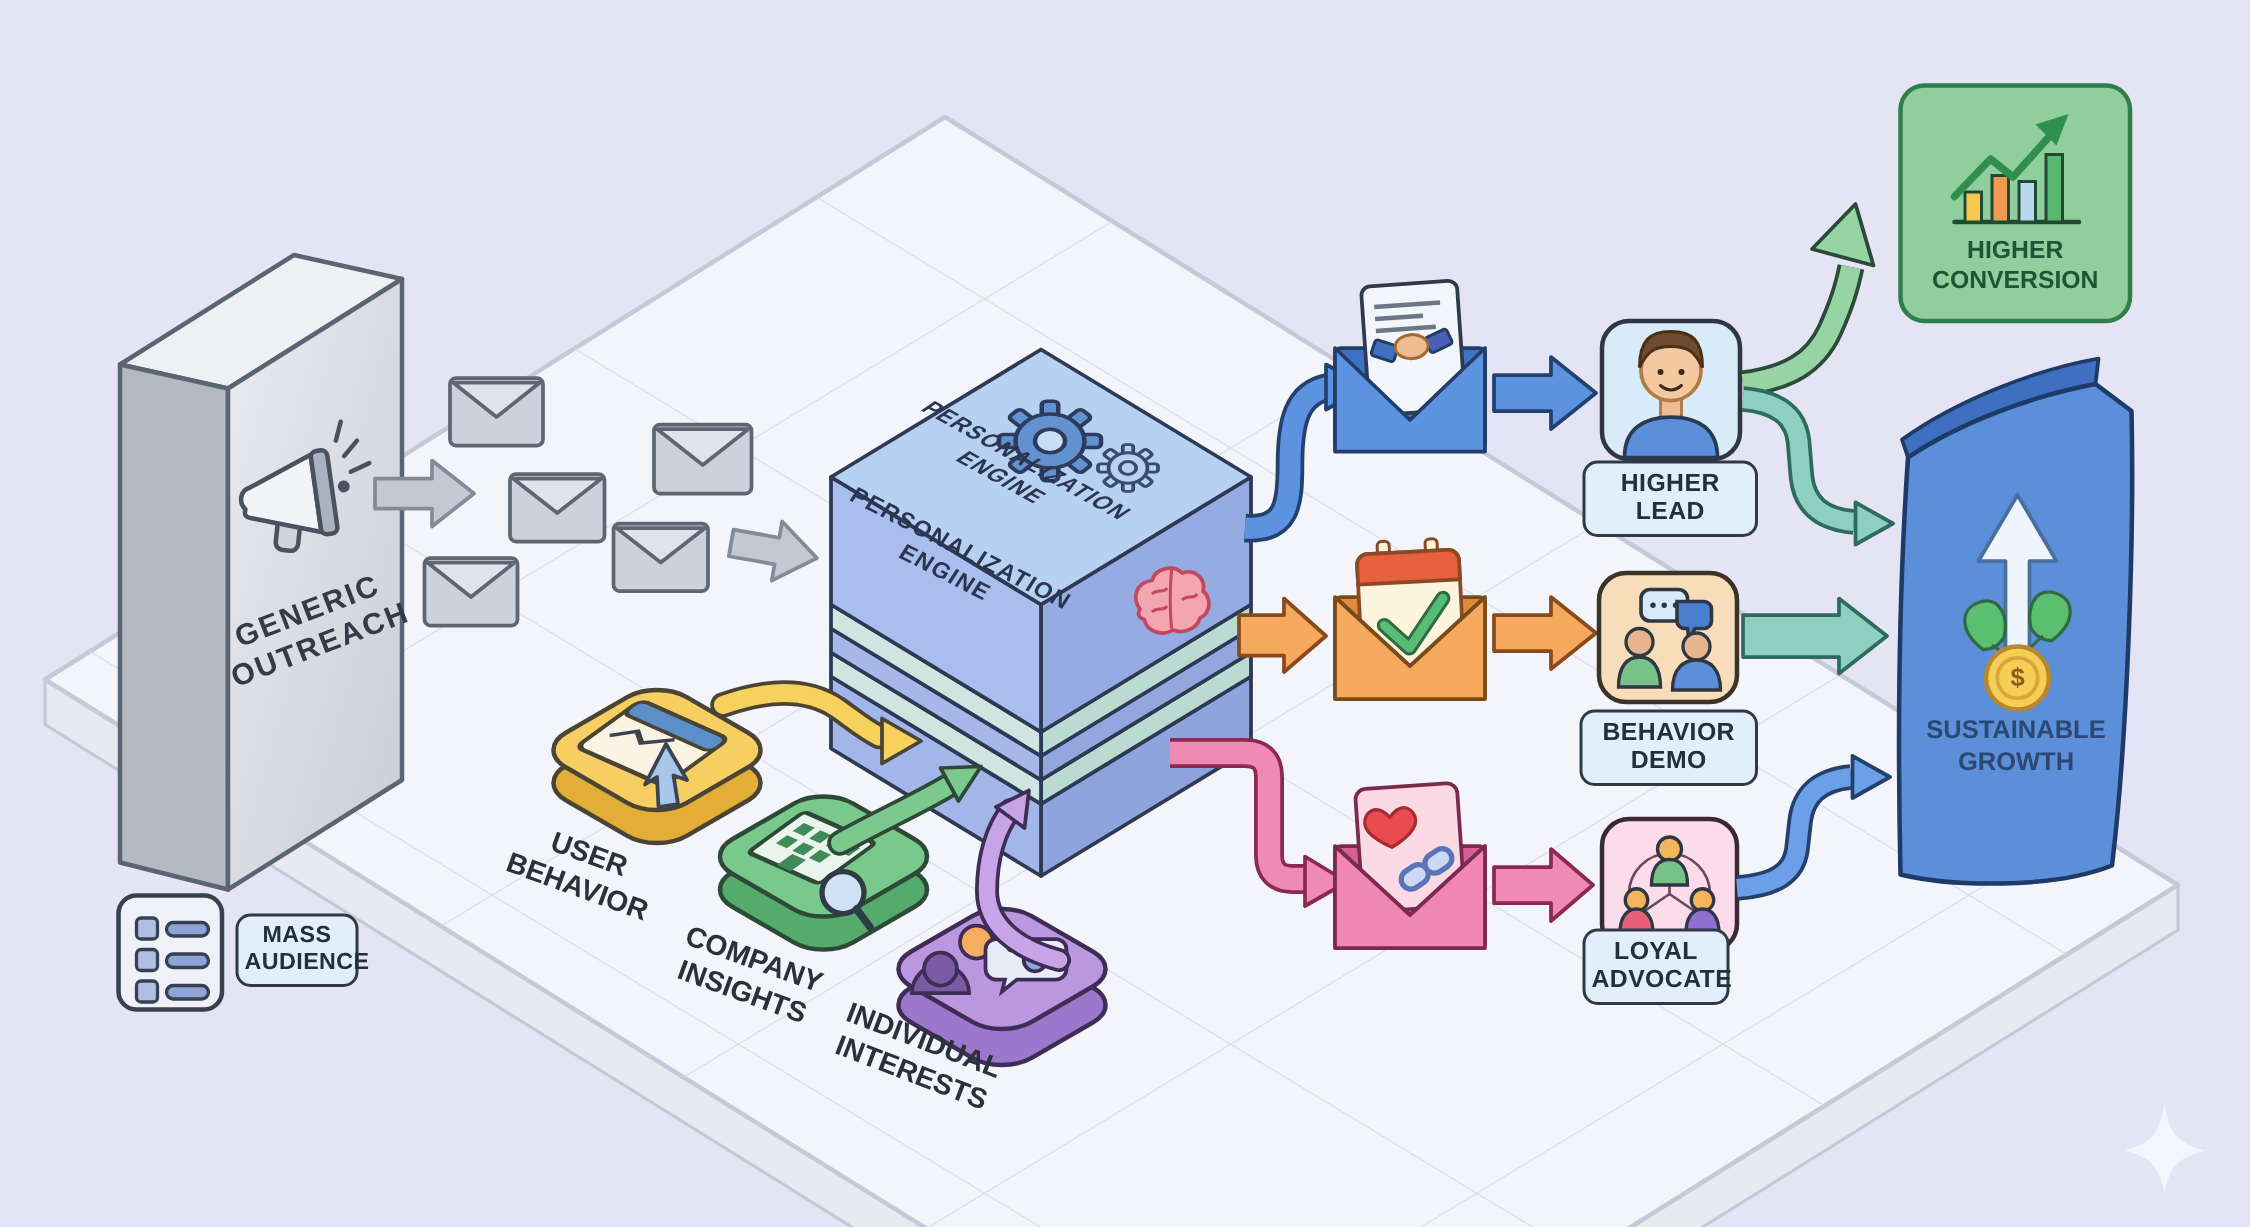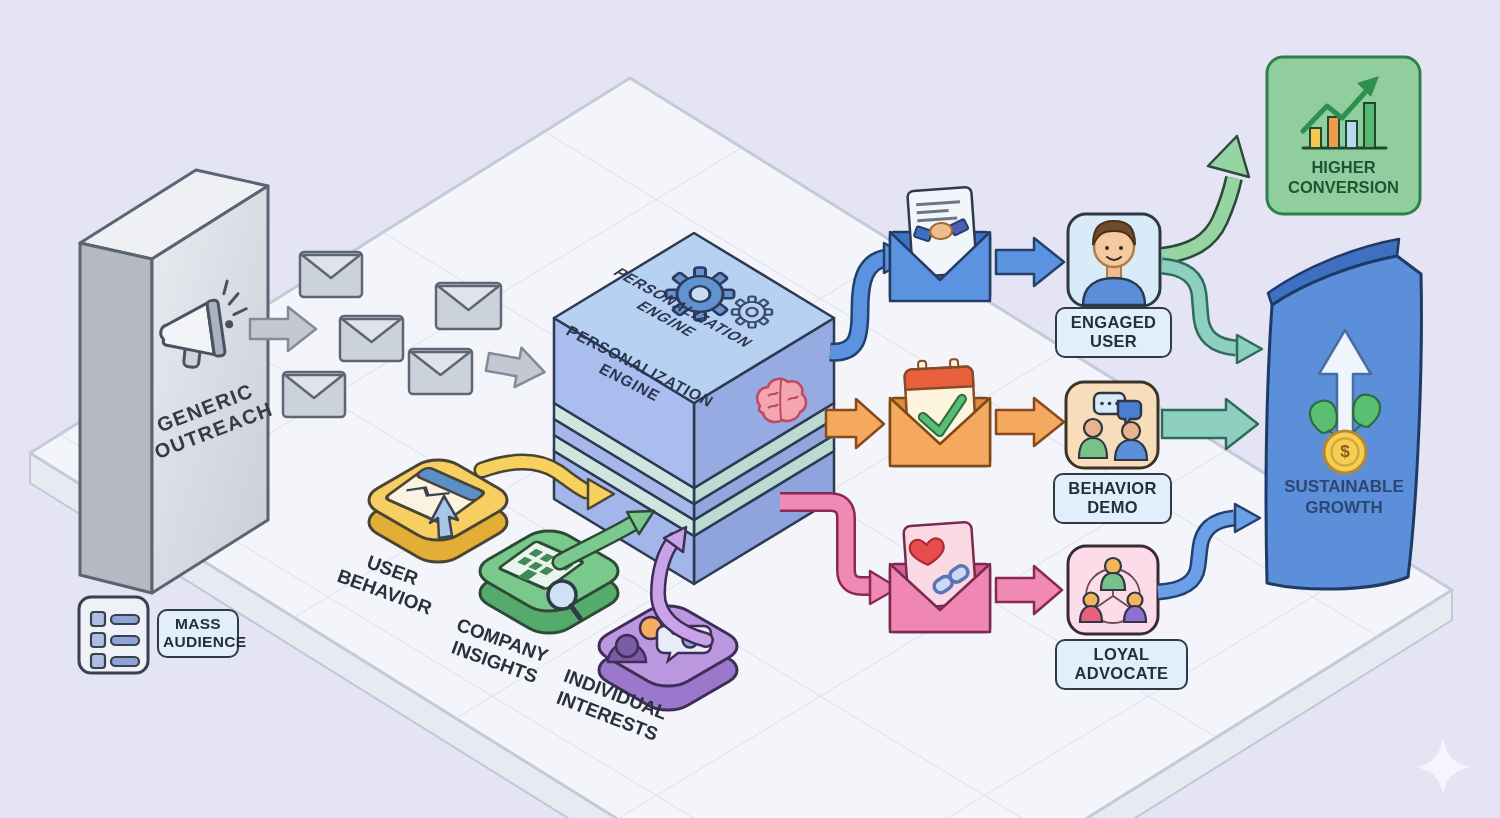--- a/index.html
+++ b/index.html
@@ -372,20 +372,20 @@
 <div class="lbl" style="left:122px;top:395px;width:175px;font-size:20px;color:#333b48;letter-spacing:1.5px;transform:rotate(-21deg);">GENERIC OUTREACH</div>
 
 <div class="lbl" style="left:592px;top:296px;width:165px;font-size:14.5px;color:#2b3550;letter-spacing:1px;transform:rotate(29deg) skewX(-27deg);">PERSONALIZATION ENGINE</div>
 <div class="lbl" style="left:552px;top:356px;width:165px;font-size:15.5px;color:#2b3550;letter-spacing:1px;transform:rotate(27deg) skewX(-6deg);">PERSONALIZATION ENGINE</div>
 
 <div class="lbl" style="left:316px;top:558px;width:145px;font-size:19px;color:#2a313d;transform:rotate(20deg);">USER BEHAVIOR</div>
 <div class="lbl" style="left:416px;top:628px;width:165px;font-size:19px;color:#2a313d;transform:rotate(20deg);">COMPANY INSIGHTS</div>
 <div class="lbl" style="left:524px;top:682px;width:175px;font-size:19px;color:#2a313d;transform:rotate(21deg);">INDIVIDUAL INTERESTS</div>
 
 <div class="pill" style="left:157px;top:609px;width:82px;font-size:15.5px;">MASS AUDIENCE</div>
-<div class="pill" style="left:1055px;top:307px;width:117px;">ENGAGED USER</div>
+<div class="pill" style="left:1055px;top:307px;width:117px;">HIGHER LEAD</div>
 <div class="pill" style="left:1053px;top:473px;width:119px;">BEHAVIOR DEMO</div>
-<div class="pill" style="left:1055px;top:639px;width:133px;">LOYAL ADVOCATE</div>
+<div class="pill" style="left:1055px;top:619px;width:98px;">LOYAL ADVOCATE</div>
 
 <div class="lbl" style="left:1277px;top:157px;width:133px;font-size:16.5px;color:#1d5535;">HIGHER CONVERSION</div>
 <div class="lbl" style="left:1275px;top:477px;width:138px;font-size:17px;color:#2c4772;">SUSTAINABLE GROWTH</div>
 <div class="lbl" style="left:1333px;top:442px;width:24px;font-size:17px;color:#8a5c1e;">$</div>
 </div>
 
 </body></html>

